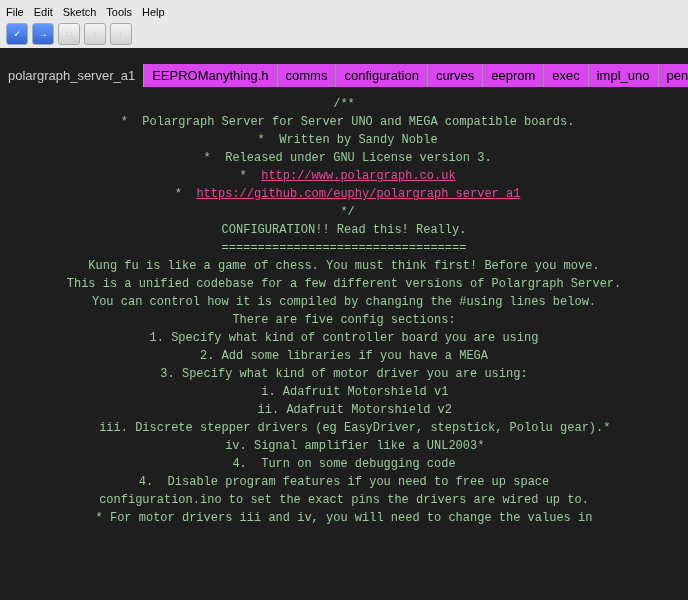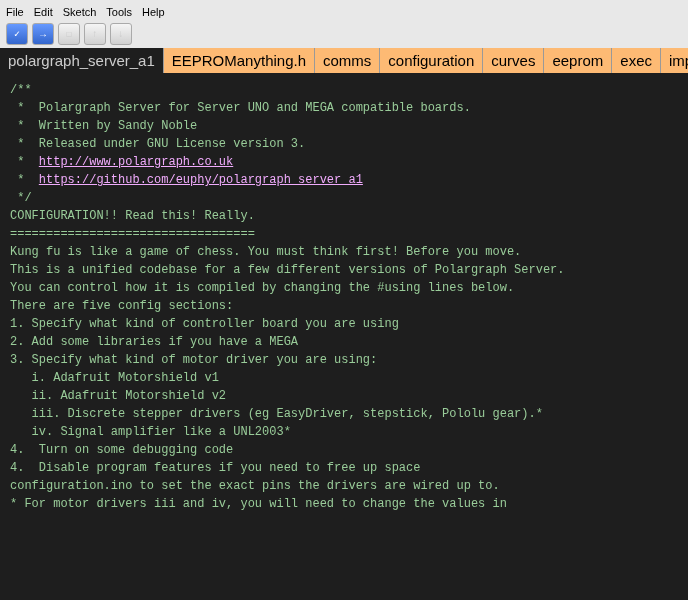--- a/index.html
+++ b/index.html
@@ -1,15 +1,15 @@
 <!DOCTYPE html>
 <html><head>
   <meta charset="utf-8">
   <style>
-    * { margin: 0; padding: 0; box-sizing: border-box; }
+    * { margin: 0; padding: 0; box-sizing: border-box; text-align: center; }
     body {
       font-family: 'Courier New', Courier, monospace;
       background: #1e1e1e;
       color: #ccc;
       font-size: 12px;
       width: 688px;
       height: 600px;
       overflow: hidden;
     }
     #title-bar {
@@ -53,29 +53,30 @@
       font-size: 10px;
     }
     .toolbar-btn.blue {
       background: linear-gradient(to bottom, #6699ff, #3366cc);
       color: white;
     }
     #tabs-bar {
       background: #cccccc;
       display: flex;
       font-family: Arial, sans-serif;
-      font-size: 15px;
+      font-size: 13px;
       overflow-x: auto;
+      margin-top: 16px;
     }
     .tab {
       padding: 4px 8px;
       border-right: 1px solid #999;
       cursor: pointer;
       white-space: nowrap;
-      background: #fdba74;
+      background: #d946ef;
       color: #000;
     }
     .tab.active {
       background: #1e1e1e;
       color: #cccccc;
     }
     #editor {
       background: #1e1e1e;
       color: #99cc99;
       font-family: 'Courier New', Courier, monospace;
@@ -83,21 +84,21 @@
       padding: 8px 10px;
       height: calc(600px - 22px - 20px - 28px - 22px);
       overflow-y: auto;
       line-height: 1.5;
     }
     .line {
       white-space: pre;
       display: block;
     }
     .link {
-      color: #f0abfc;
+      color: #ec4899;
       text-decoration: underline;
     }
   </style>
 </head>
 <body>
 
 <div id="title-bar">
   <span></span>
 </div>
 

